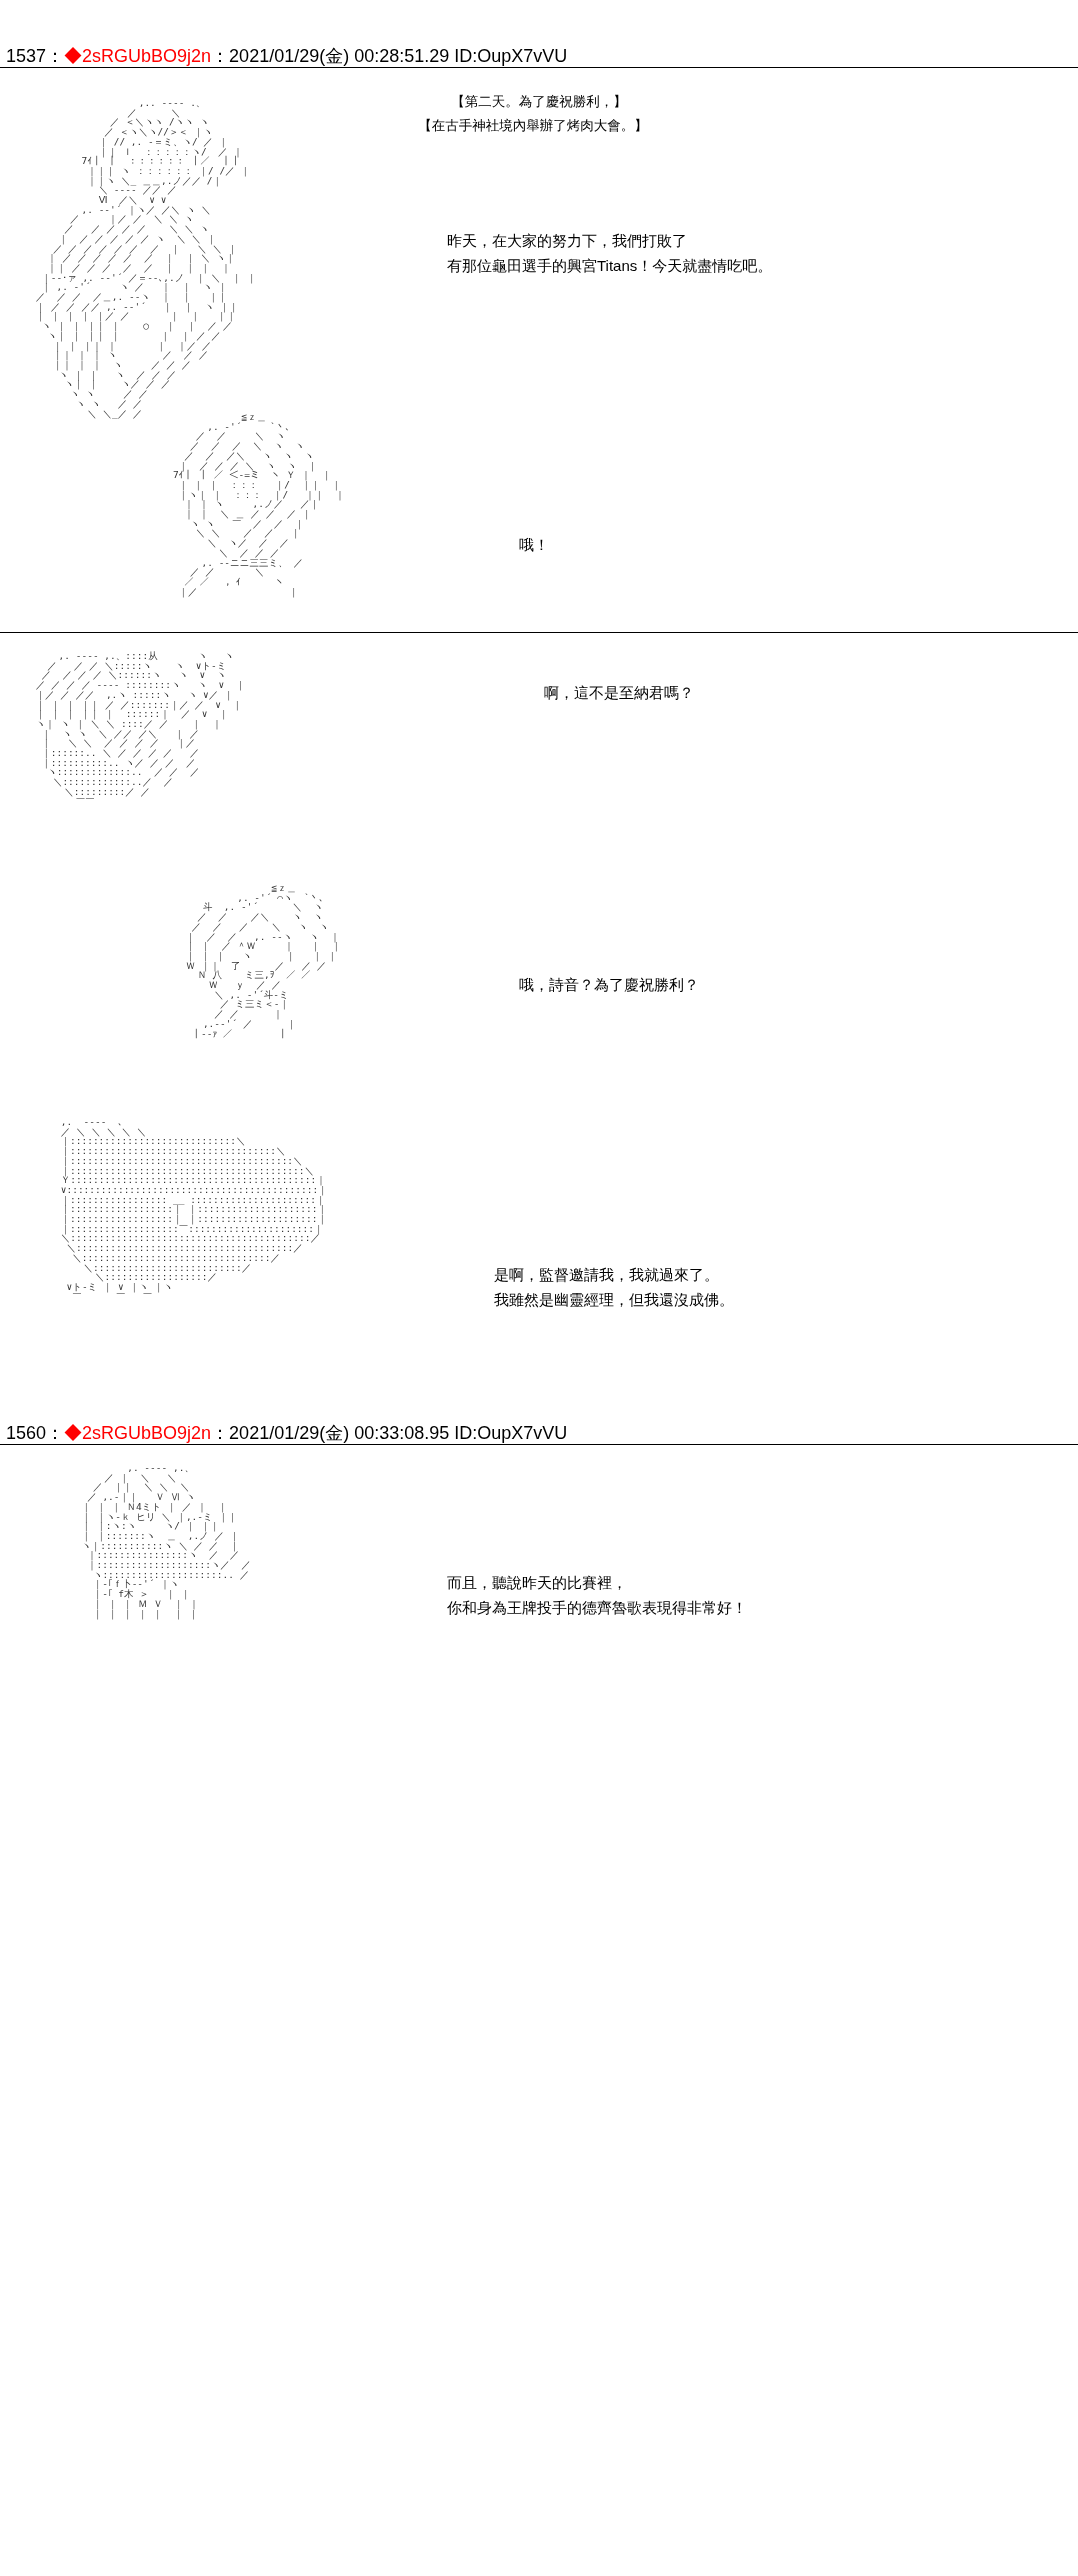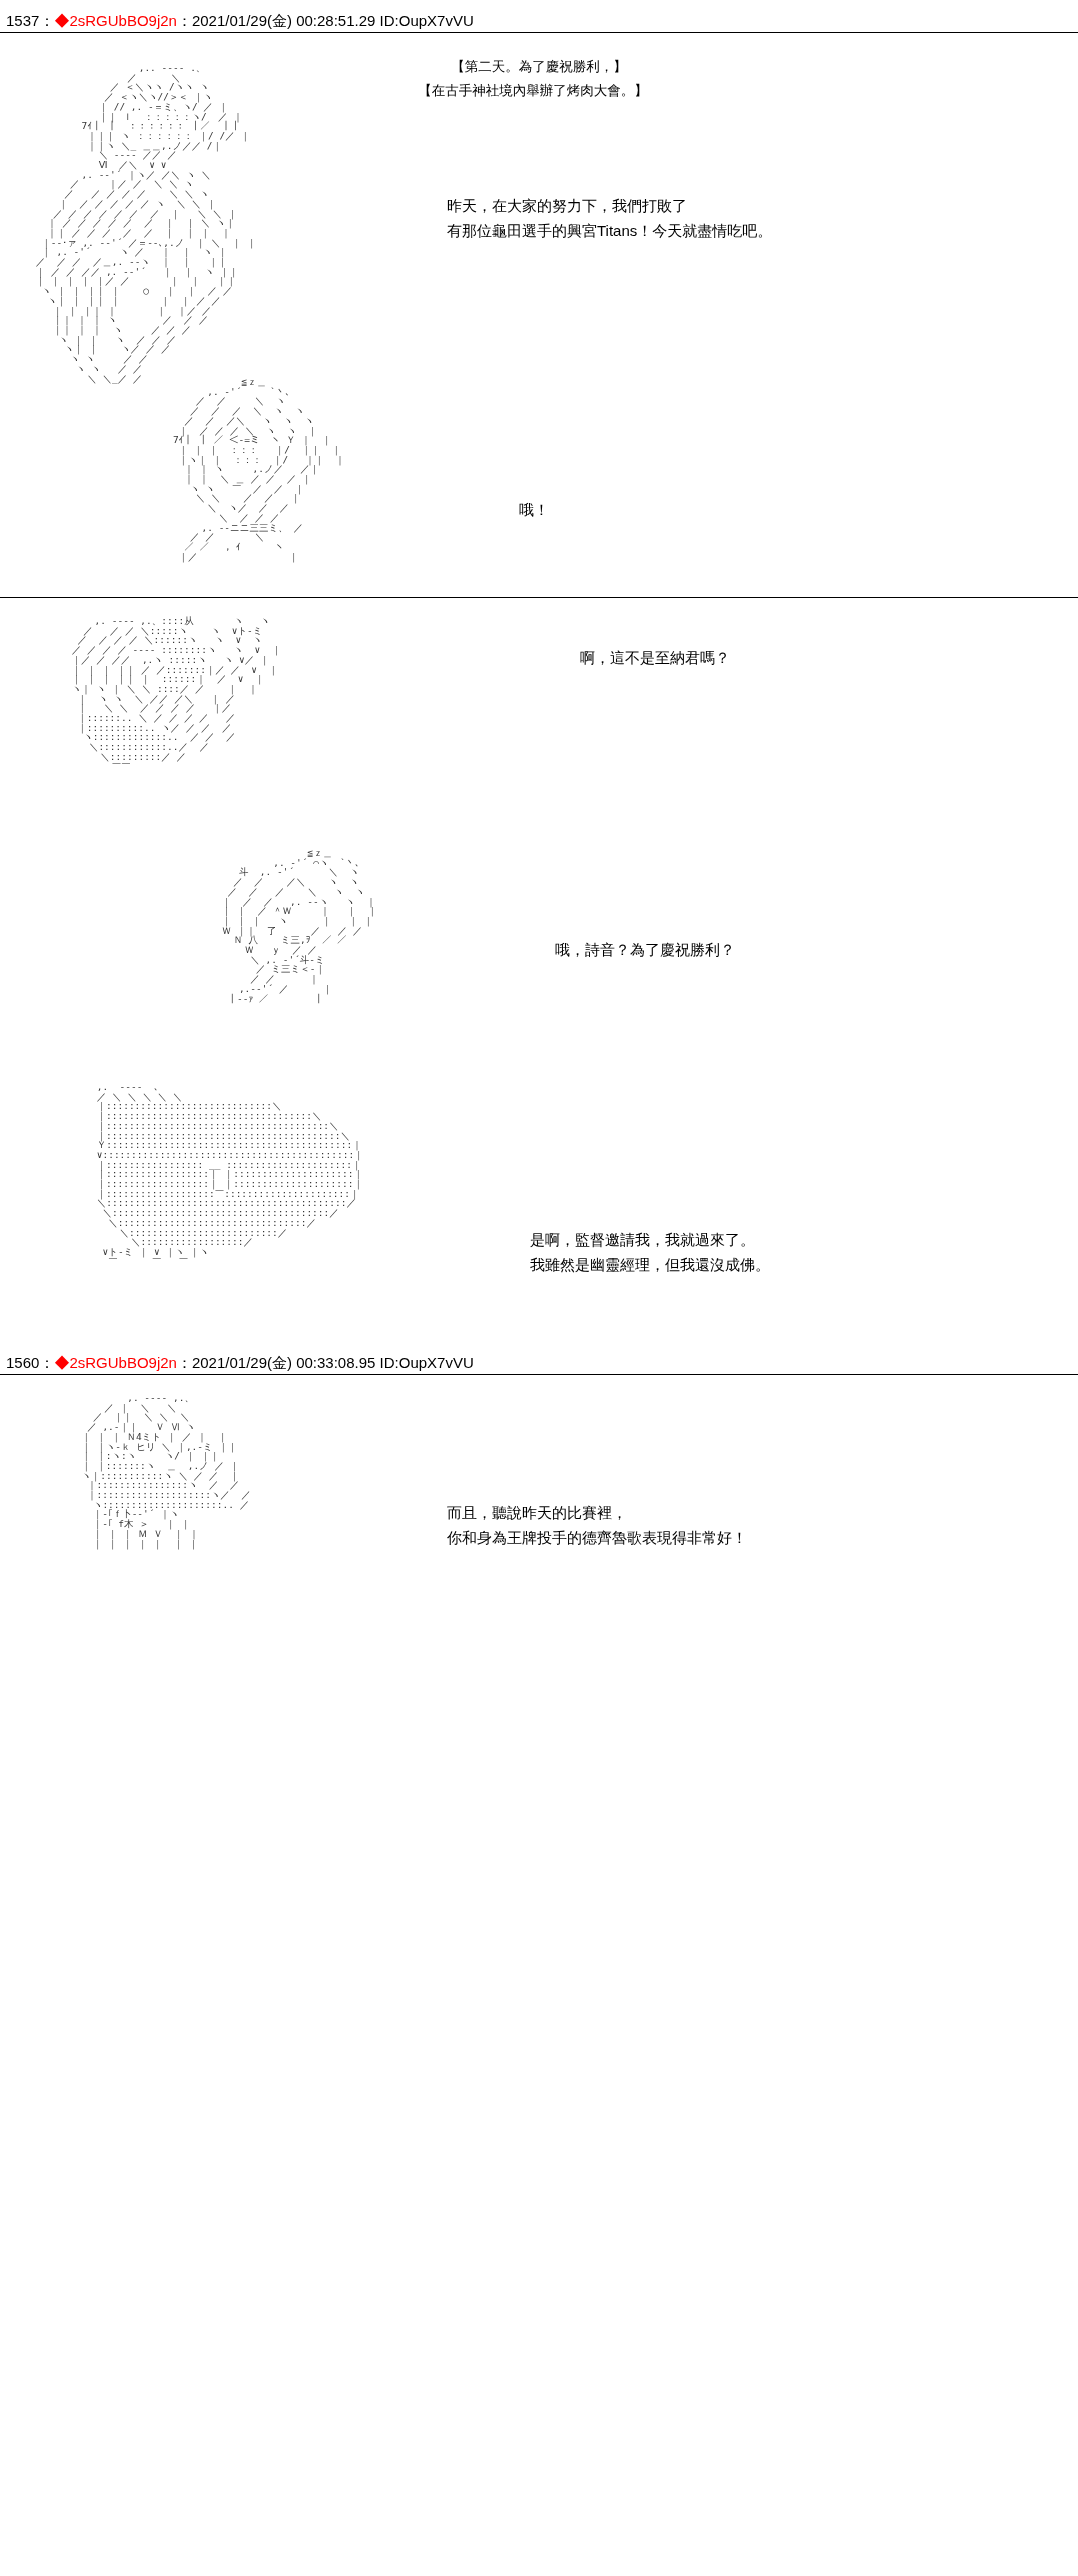--- a/index.html
+++ b/index.html
@@ -14,25 +14,26 @@
     color: #000000;
     position: relative;
   }
   .page {
     width: 1078px;
     position: relative;
   }
 
   
   .post-header {
-    font-size: 15px;
+    font-size: 18px;
     line-height: 18px;
-    padding: 12px 0 2px 6px;
+    padding: 3px 0 2px 6px;
     white-space: nowrap;
     color: #000000;
+    margin-top: 44px;
   }
   .post-header .name {
     color: #ff0000;
     font-weight: normal;
   }
   .post-header .diamond { color: #ff0000; }
   .post-header .date { color: #000000; }
   .post-header .uid { color: #000000; }
 
   .rule {
@@ -143,21 +144,21 @@
             ＼  ／ ／ ／
          ,. -‐ニニ三三ミ、 ／
        ／ ／       ＼
       ／ ／   ，ｲ      ヽ
      ｜／                ｜</div>
     <div class="dialogue" style="left:519px; top:464px;">哦！</div>
   </div>
 
   <hr class="rule">
 
-  <div class="aa-wrap" style="height:744px;margin-left:36px;">
+  <div class="aa-wrap" style="height:744px;">
     <div class="aa" style="position:absolute; left:30px; top:18px;">     ,. -‐‐- ,.、::::从       ヽ   ヽ
    ／   ／ ／ ＼:::::ヽ    ヽ  ∨ト-ミ
   ／  ／ ／ ／ ＼::::::ヽ   ヽ  ∨  ヽ
  ／ ／ ／ ／ -‐‐- ::::::::ヽ   ヽ  ∨  ｜
  ｜／ ／ ／／  ,.ヽ :::::ヽ   ヽ ∨／ ｜
  ｜ ｜ ｜ ｜｜ ／ ／:::::::｜／ ／  ∨  ｜
  ｜ ｜ ｜ ｜｜ ｜  ::::::｜  ／  ∨  ｜
  ヽ｜ ヽ ｜ ＼ ＼ ::::／ ／    ｜  ｜
   ｜  ヽ ヽ  ＼ ／／ ／＼   ｜ ／
   ｜   ＼ ＼  ／ ／ ／ ／   ｜／

